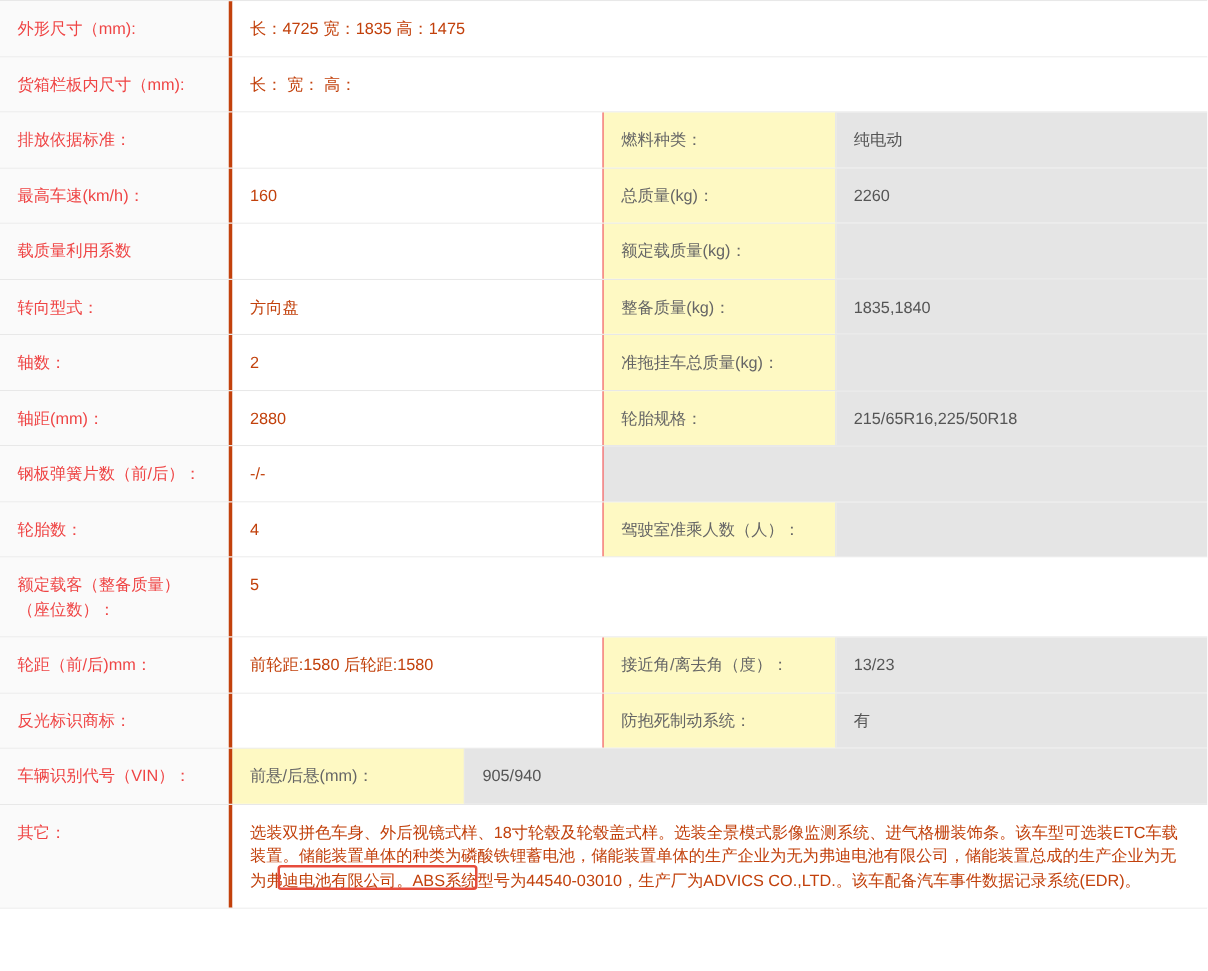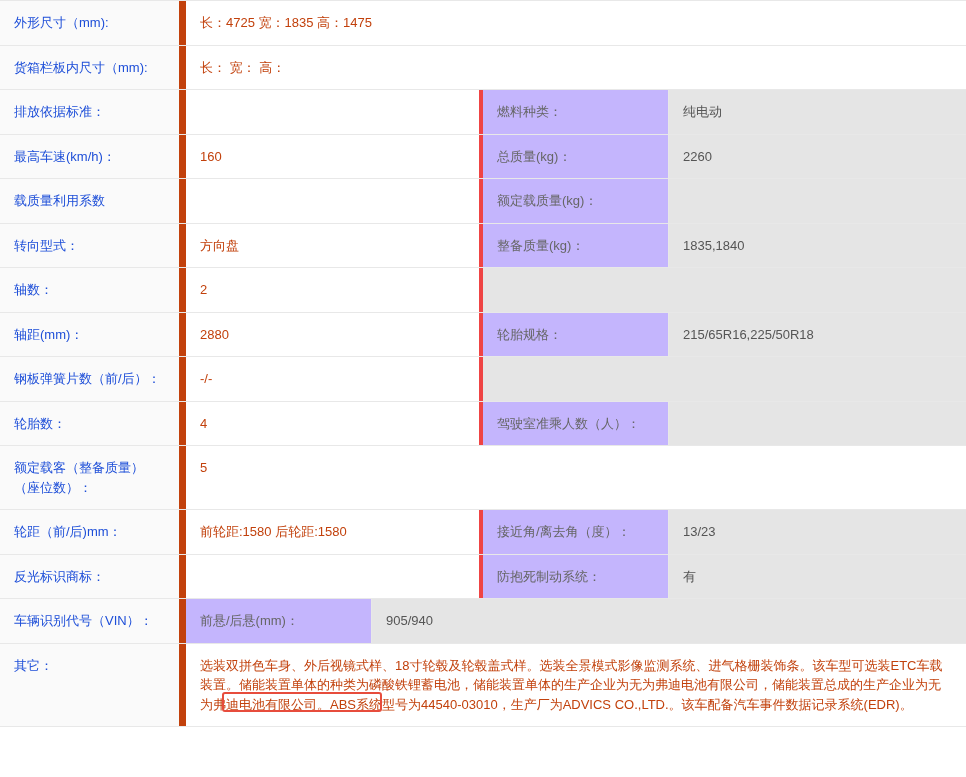--- a/index.html
+++ b/index.html
@@ -20,37 +20,37 @@
   }
   .row:first-child {
     border-top: 1px solid #e8e8e8;
   }
   .cell {
     padding: 12px 14px;
     line-height: 1.5;
   }
   .label {
     background: #fafafa;
-    color: #1d4ed8;
-    border-right: 7px solid #c2410c;
+    color: #ef4444;
+    border-right: 3px solid #c2410c;
     flex: 0 0 186px;
   }
   .value {
     background: #fff;
     color: #c2410c;
   }
   .value.half {
     flex: 0 0 297px;
-    border-right: 4px solid #ef4444;
+    border-right: 1px solid #ef4444;
   }
   .value.full {
     flex: 1;
   }
   .label2 {
-    background: #c4b5fd;
+    background: #fef9c3;
     color: #666;
     flex: 0 0 186px;
     border-right: 1px solid #e8e8e8;
   }
   .value2 {
     background: #e5e5e5;
     color: #555;
     flex: 1;
   }
   .other-text {
@@ -95,20 +95,21 @@
     </div>
     <div class="row">
       <div class="cell label">转向型式：</div>
       <div class="cell value half">方向盘</div>
       <div class="cell label2">整备质量(kg)：</div>
       <div class="cell value2">1835,1840</div>
     </div>
     <div class="row">
       <div class="cell label">轴数：</div>
       <div class="cell value half">2</div>
+      <div class="cell label2">准拖挂车总质量(kg)：</div>
       <div class="cell value2"></div>
     </div>
     <div class="row">
       <div class="cell label">轴距(mm)：</div>
       <div class="cell value half">2880</div>
       <div class="cell label2">轮胎规格：</div>
       <div class="cell value2">215/65R16,225/50R18</div>
     </div>
     <div class="row">
       <div class="cell label">钢板弹簧片数（前/后）：</div>

